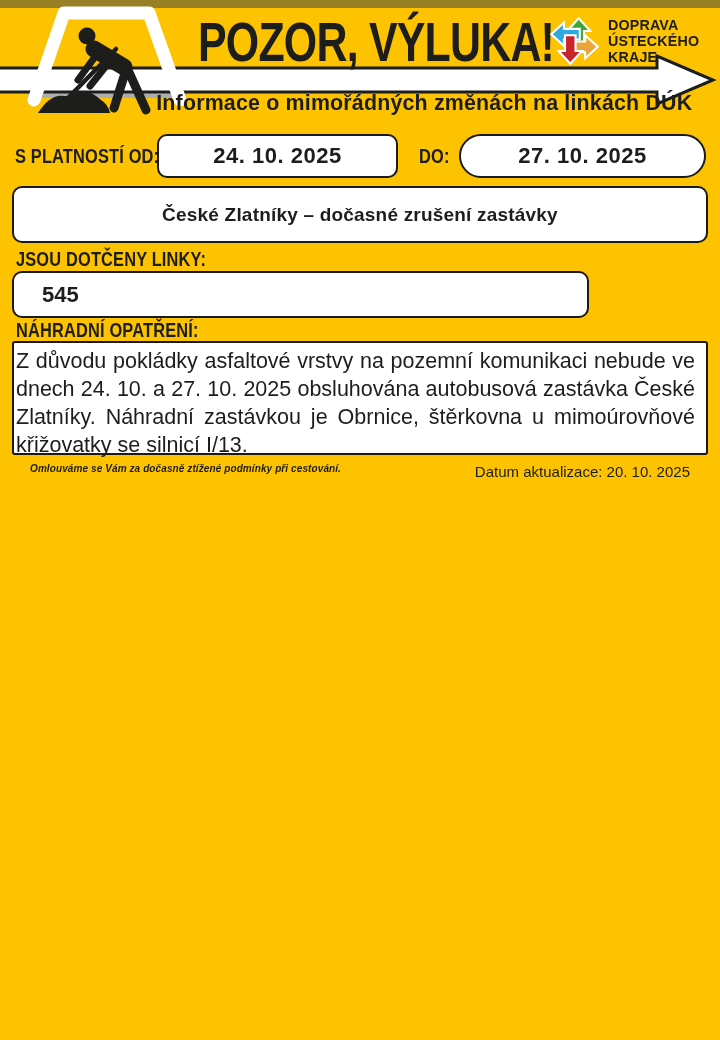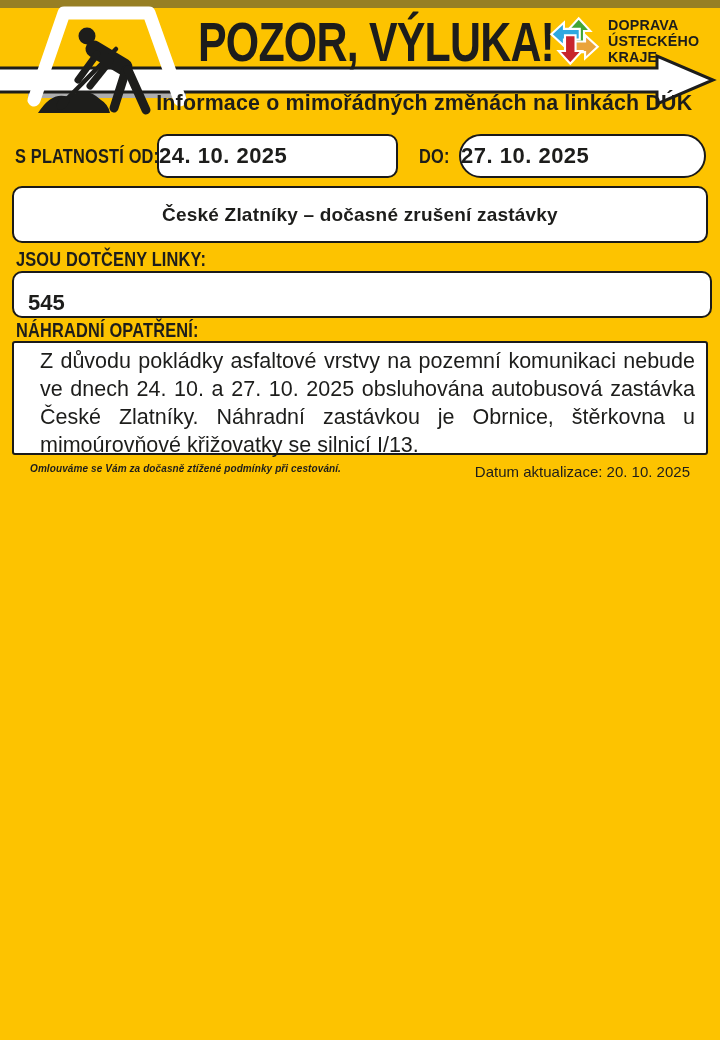--- a/index.html
+++ b/index.html
@@ -37,34 +37,34 @@
     font-weight:bold; font-size:19.5px; white-space:nowrap;
     transform:scaleX(.84); transform-origin:left top; letter-spacing:.2px;
   }
   .white-box{
     background:var(--box-bg);
     border:2px solid var(--box-border);
     border-radius:10px;
     display:flex; align-items:center;
   }
   .lbl-from{left:15px; top:145px;}
-  .box-from{left:157px; top:134px; width:241px; height:44px; }
+  .box-from{left:157px; top:134px; width:241px; height:44px; justify-content:center;}
   .lbl-to{left:419px; top:145px;}
-  .box-to{left:459px; top:134px; width:247px; height:44px; justify-content:flex-start;border-radius:22px;}
+  .box-to{left:459px; top:134px; width:247px; height:44px; justify-content:center;border-radius:22px;}
   .date-text{font-weight:bold; font-size:22px; letter-spacing:.5px;}
   .box-title{left:12px; top:186px; width:696px; height:57px; justify-content:center;}
   .title-text{font-weight:bold; font-size:19px; letter-spacing:.2px;}
   .lbl-lines{left:16px; top:248px;}
-  .box-lines{left:12px; top:271px; width:700px; height:47px; padding-left:14px;align-items:flex-end;}
+  .box-lines{left:12px; top:271px; width:577px; height:47px; padding-left:28px;}
   .lines-text{font-weight:bold; font-size:22px;}
   .lbl-measures{left:16px; top:319px;}
   .box-measures{
     left:12px; top:341px; width:696px; height:114px;
     background:var(--box-bg); border:2px solid var(--box-border); border-radius:3px;
-    padding:5px 11px 0 26px;
+    padding:5px 11px 0 2px;
   }
   .measures-text{
     font-size:21.5px; line-height:1.3; text-align:justify; color:var(--ink);
   }
   .footer-apology{
     left:30px; top:463px; font-size:10px; font-weight:bold; font-style:italic; letter-spacing:.1px;
   }
   .footer-updated{right:30px; top:463px; font-size:15px;}
   .arrow-green{fill:var(--logo-green);}
   .arrow-blue{fill:var(--logo-blue);}

